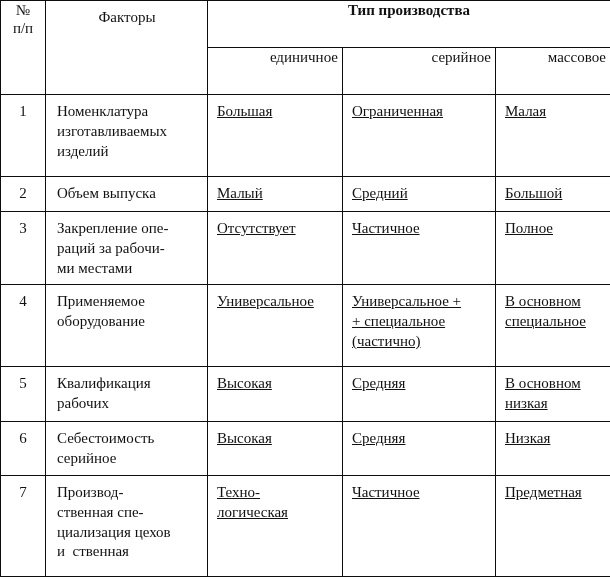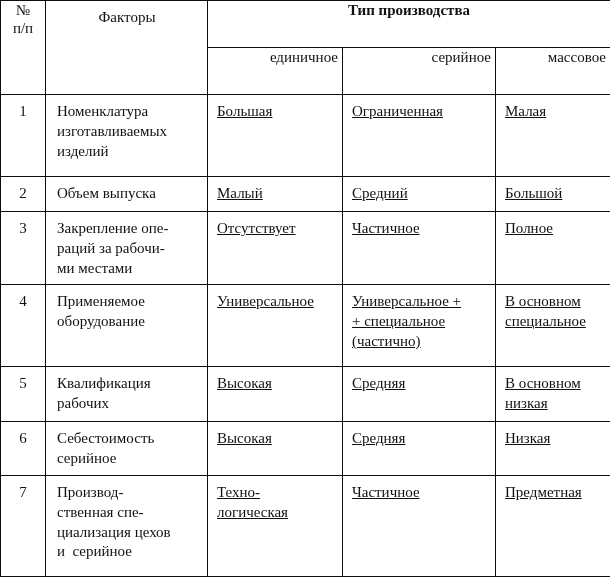--- a/index.html
+++ b/index.html
@@ -337,21 +337,21 @@
           <td class="col-num">
             <div class="cellpad">
               <span class="line">7</span>
             </div>
           </td>
           <td class="col-fac">
             <div class="cellpad">
               <span class="line">Производ-</span>
               <span class="line">ственная спе-</span>
               <span class="line">циализация цехов</span>
-              <span class="line">и  серийное</span>
+              <span class="line">и  ственная</span>
             </div>
           </td>
           <td class="col-val">
             <div class="cellpad">
               <span class="line">Техно-</span>
               <span class="line">логическая</span>
             </div>
           </td>
           <td class="col-val">
             <div class="cellpad">

